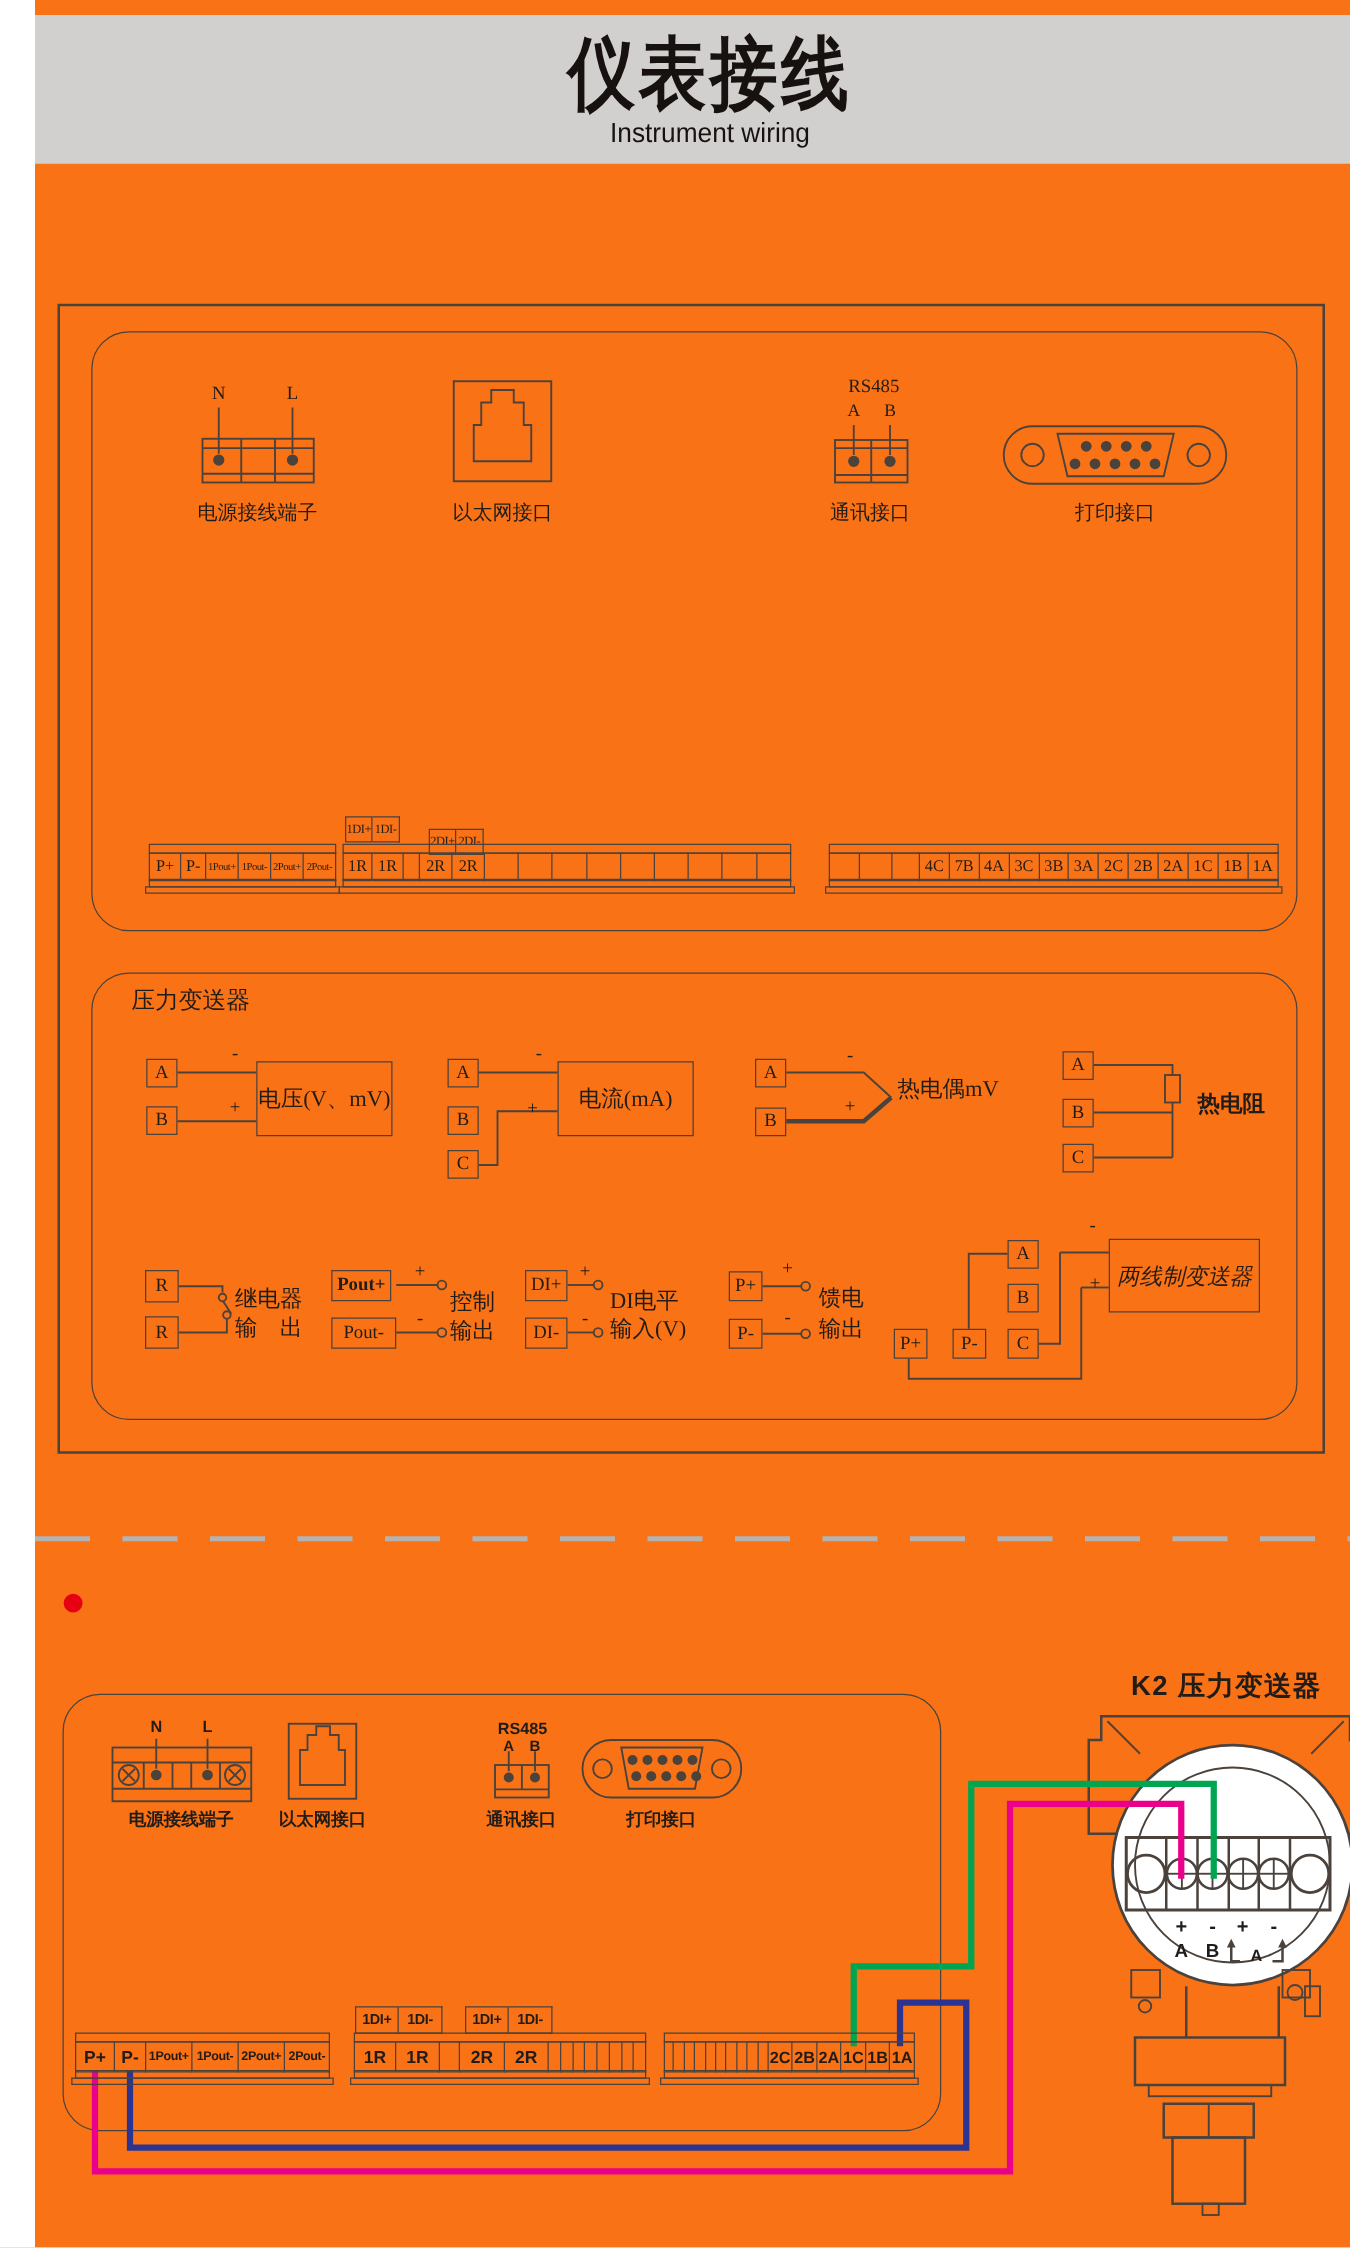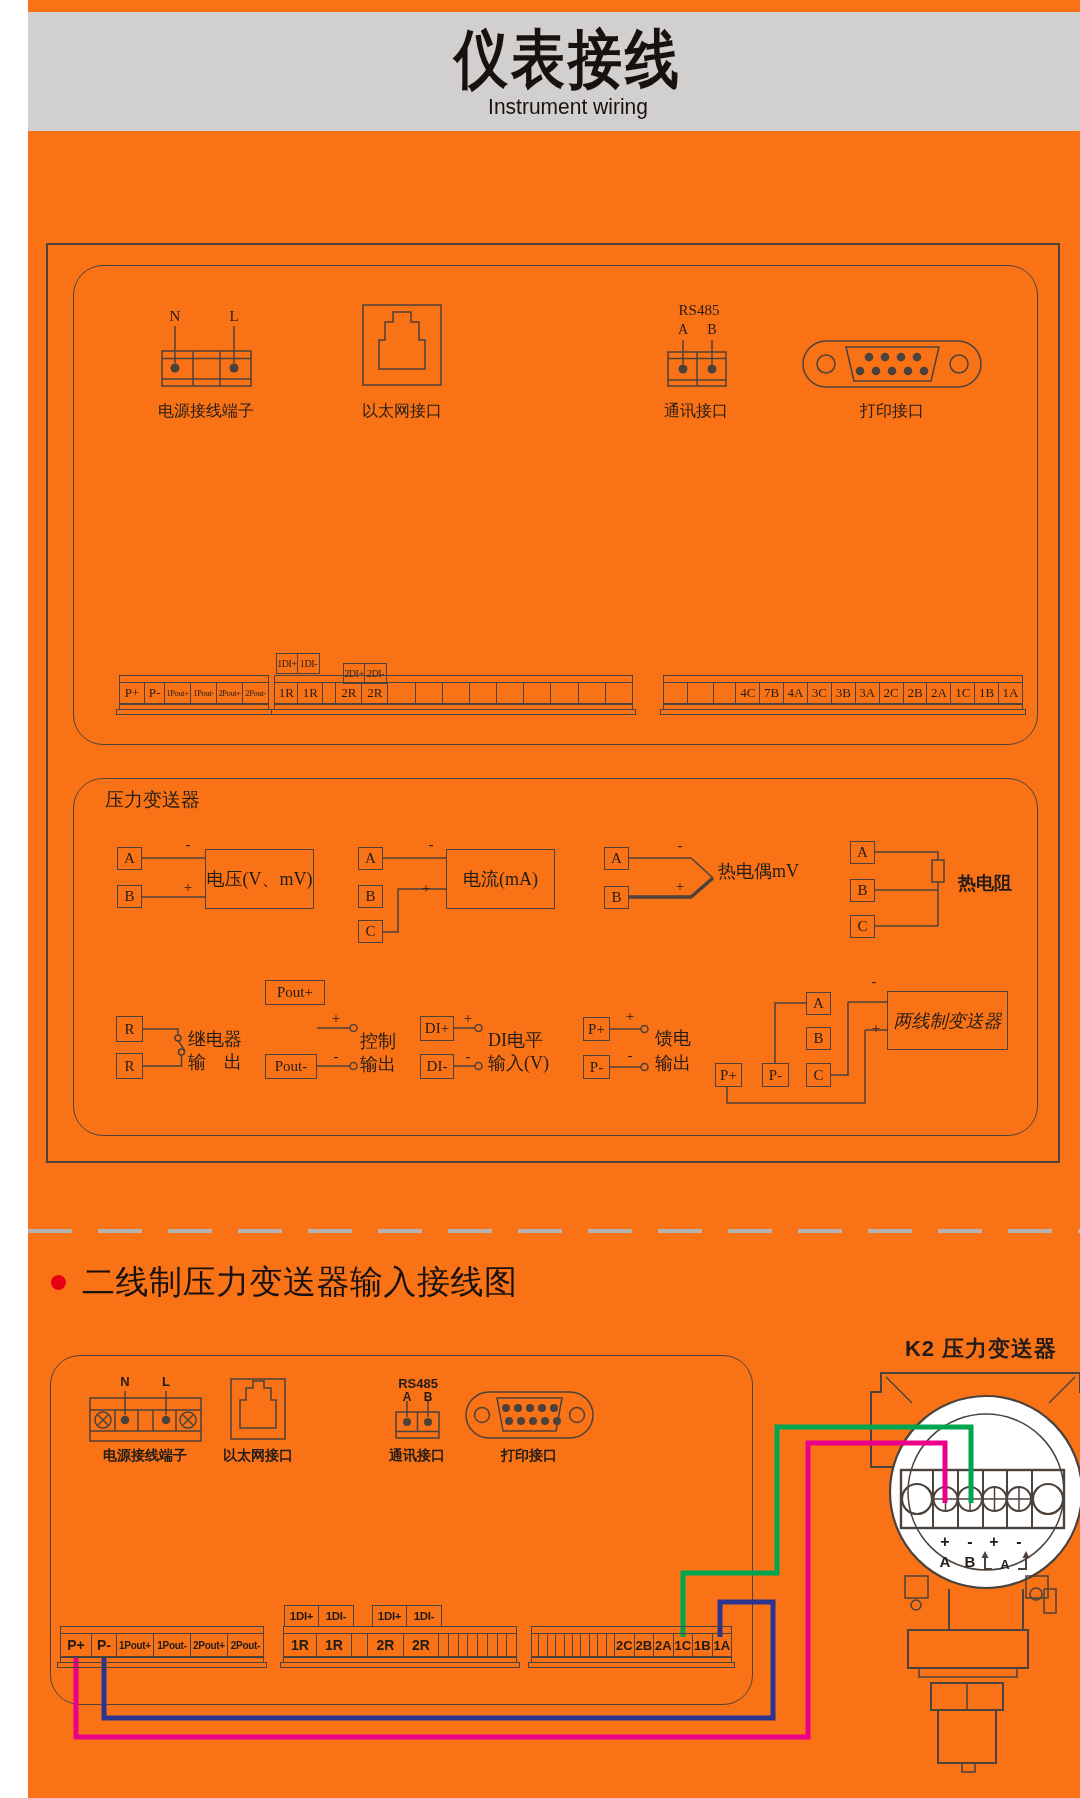--- a/index.html
+++ b/index.html
@@ -19,21 +19,21 @@
   .b3{font-family:var(--sans) !important;font-weight:bold !important;}
   .sg{position:absolute;transform:translate(-50%,-50%);font:15px var(--serif);white-space:nowrap;}
   .lb{position:absolute;font:18px var(--serif);white-space:nowrap;}
   .tbox{position:absolute;box-sizing:border-box;border:1.6px solid var(--ln);display:flex;align-items:center;justify-content:center;font:15px var(--serif);width:25px;height:23px;}
   .bigbox{position:absolute;box-sizing:border-box;border:1.6px solid var(--ln);display:flex;align-items:center;justify-content:center;font:18px var(--serif);white-space:nowrap;}
   
   .strip{position:absolute;}
   .band{box-sizing:border-box;border:1.5px solid var(--ln);height:8px;}
   .band.b2{height:7px;margin-top:-1.5px;}
   .band.w{height:6px;margin-top:-1.5px;width:calc(100% + 6px);margin-left:-3px;}
-  .cells{display:flex;margin-top:-1.5px;justify-content:flex-end;}
+  .cells{display:flex;margin-top:-1.5px;}
   .cells.top{margin-top:0;}
   .cell{box-sizing:border-box;flex:none;height:23px;border:1.5px solid var(--ln);border-left:none;display:flex;align-items:center;justify-content:center;font:13px var(--serif);white-space:nowrap;}
   .cells .cell:nth-of-type(1){border-left:1.5px solid var(--ln);}
   .s1l .cell:nth-of-type(1){width:26px;}
   .s1l .cell:nth-of-type(2){width:20px;}
   .s1l .cell:nth-of-type(n+3){width:26px;font-size:8.5px;letter-spacing:-0.4px;}
   .s1m .cell{width:27.2px;}
   .s1m .cell:nth-of-type(1){width:24px;}.s1m .cell:nth-of-type(2){width:25px;}
   .s1m .cell:nth-of-type(3){width:13px;}.s1m .cell:nth-of-type(4){width:26px;}.s1m .cell:nth-of-type(5){width:26px;}
   .s1r .cell{width:23.9px;}
@@ -376,21 +376,21 @@
   <div class="tbox" style="left:822px;top:841px;">A</div>
   <div class="tbox" style="left:822px;top:879px;">B</div>
   <div class="tbox" style="left:822px;top:915px;">C</div>
   <div class="lb" style="left:930px;top:871px;font-weight:bold;">热电阻</div>
 
   <div class="tbox" style="left:88px;top:1016px;width:27px;height:26px;">R</div>
   <div class="tbox" style="left:88px;top:1053px;width:27px;height:26px;">R</div>
   <div class="lb" style="left:160px;top:1027px;">继电器</div>
   <div class="lb" style="left:160px;top:1050px;">输　出</div>
 
-  <div class="tbox" style="left:237px;top:980px;width:60px;height:25px;">Pout+</div>
+  <div class="tbox" style="left:237px;top:1016px;width:48px;height:25px;font-weight:bold;">Pout+</div>
   <div class="tbox" style="left:237px;top:1054px;width:52px;height:25px;">Pout-</div>
   <div class="sg" style="left:308px;top:1018px;">+</div>
   <div class="sg" style="left:308px;top:1056px;">-</div>
   <div class="lb" style="left:332px;top:1029px;">控制</div>
   <div class="lb" style="left:332px;top:1052px;">输出</div>
 
   <div class="tbox" style="left:392px;top:1016px;width:34px;height:25px;">DI+</div>
   <div class="tbox" style="left:392px;top:1054px;width:34px;height:25px;">DI-</div>
   <div class="sg" style="left:440px;top:1018px;">+</div>
   <div class="sg" style="left:440px;top:1056px;">-</div>
@@ -407,21 +407,20 @@
   <div class="tbox" style="left:687px;top:1063px;width:27px;height:24px;">P+</div>
   <div class="tbox" style="left:734px;top:1063px;width:27px;height:24px;">P-</div>
   <div class="tbox" style="left:778px;top:992px;">A</div>
   <div class="tbox" style="left:778px;top:1027px;">B</div>
   <div class="tbox" style="left:778px;top:1063px;height:24px;">C</div>
   <div class="sg" style="left:846px;top:981px;">-</div>
   <div class="sg" style="left:848px;top:1028px;">+</div>
   <div class="bigbox" style="left:859px;top:991px;width:121px;height:59px;font-style:italic;">两线制变送器</div>
 
   <div class="bullet" style="left: 23px; top: 1275px; background: rgb(230, 0, 20);"></div>
-  <div class="s3-title">二线制压力变送器输入接线图</div>
   <div class="k2" style="left:953px;top:1349px;">K2 压力变送器</div>
 
   <div class="sg b3" style="left:97px;top:1381px;font-size:13px;">N</div>
   <div class="sg b3" style="left:138px;top:1381px;font-size:13px;">L</div>
   <div class="cap f14 b3" style="left:117px;top:1456px;">电源接线端子</div>
   <div class="cap f14 b3" style="left:230px;top:1456px;">以太网接口</div>
   <div class="sg b3" style="left:390px;top:1383px;font-size:13px;">RS485</div>
   <div class="sg b3" style="left:379px;top:1397px;font-size:12px;">A</div>
   <div class="sg b3" style="left:400px;top:1397px;font-size:12px;">B</div>
   <div class="cap f14 b3" style="left:389px;top:1456px;">通讯接口</div>

